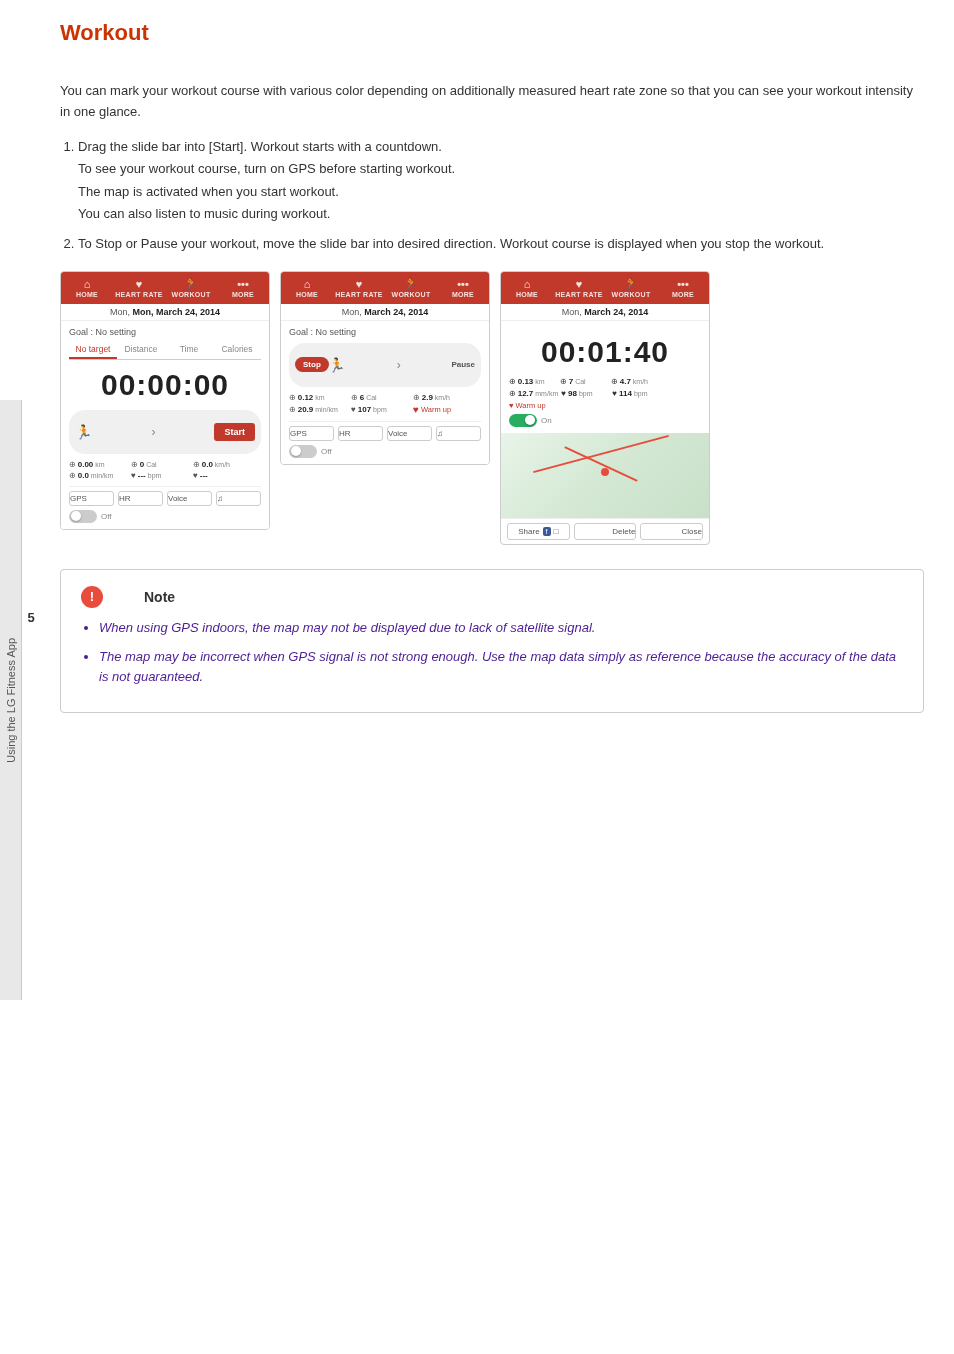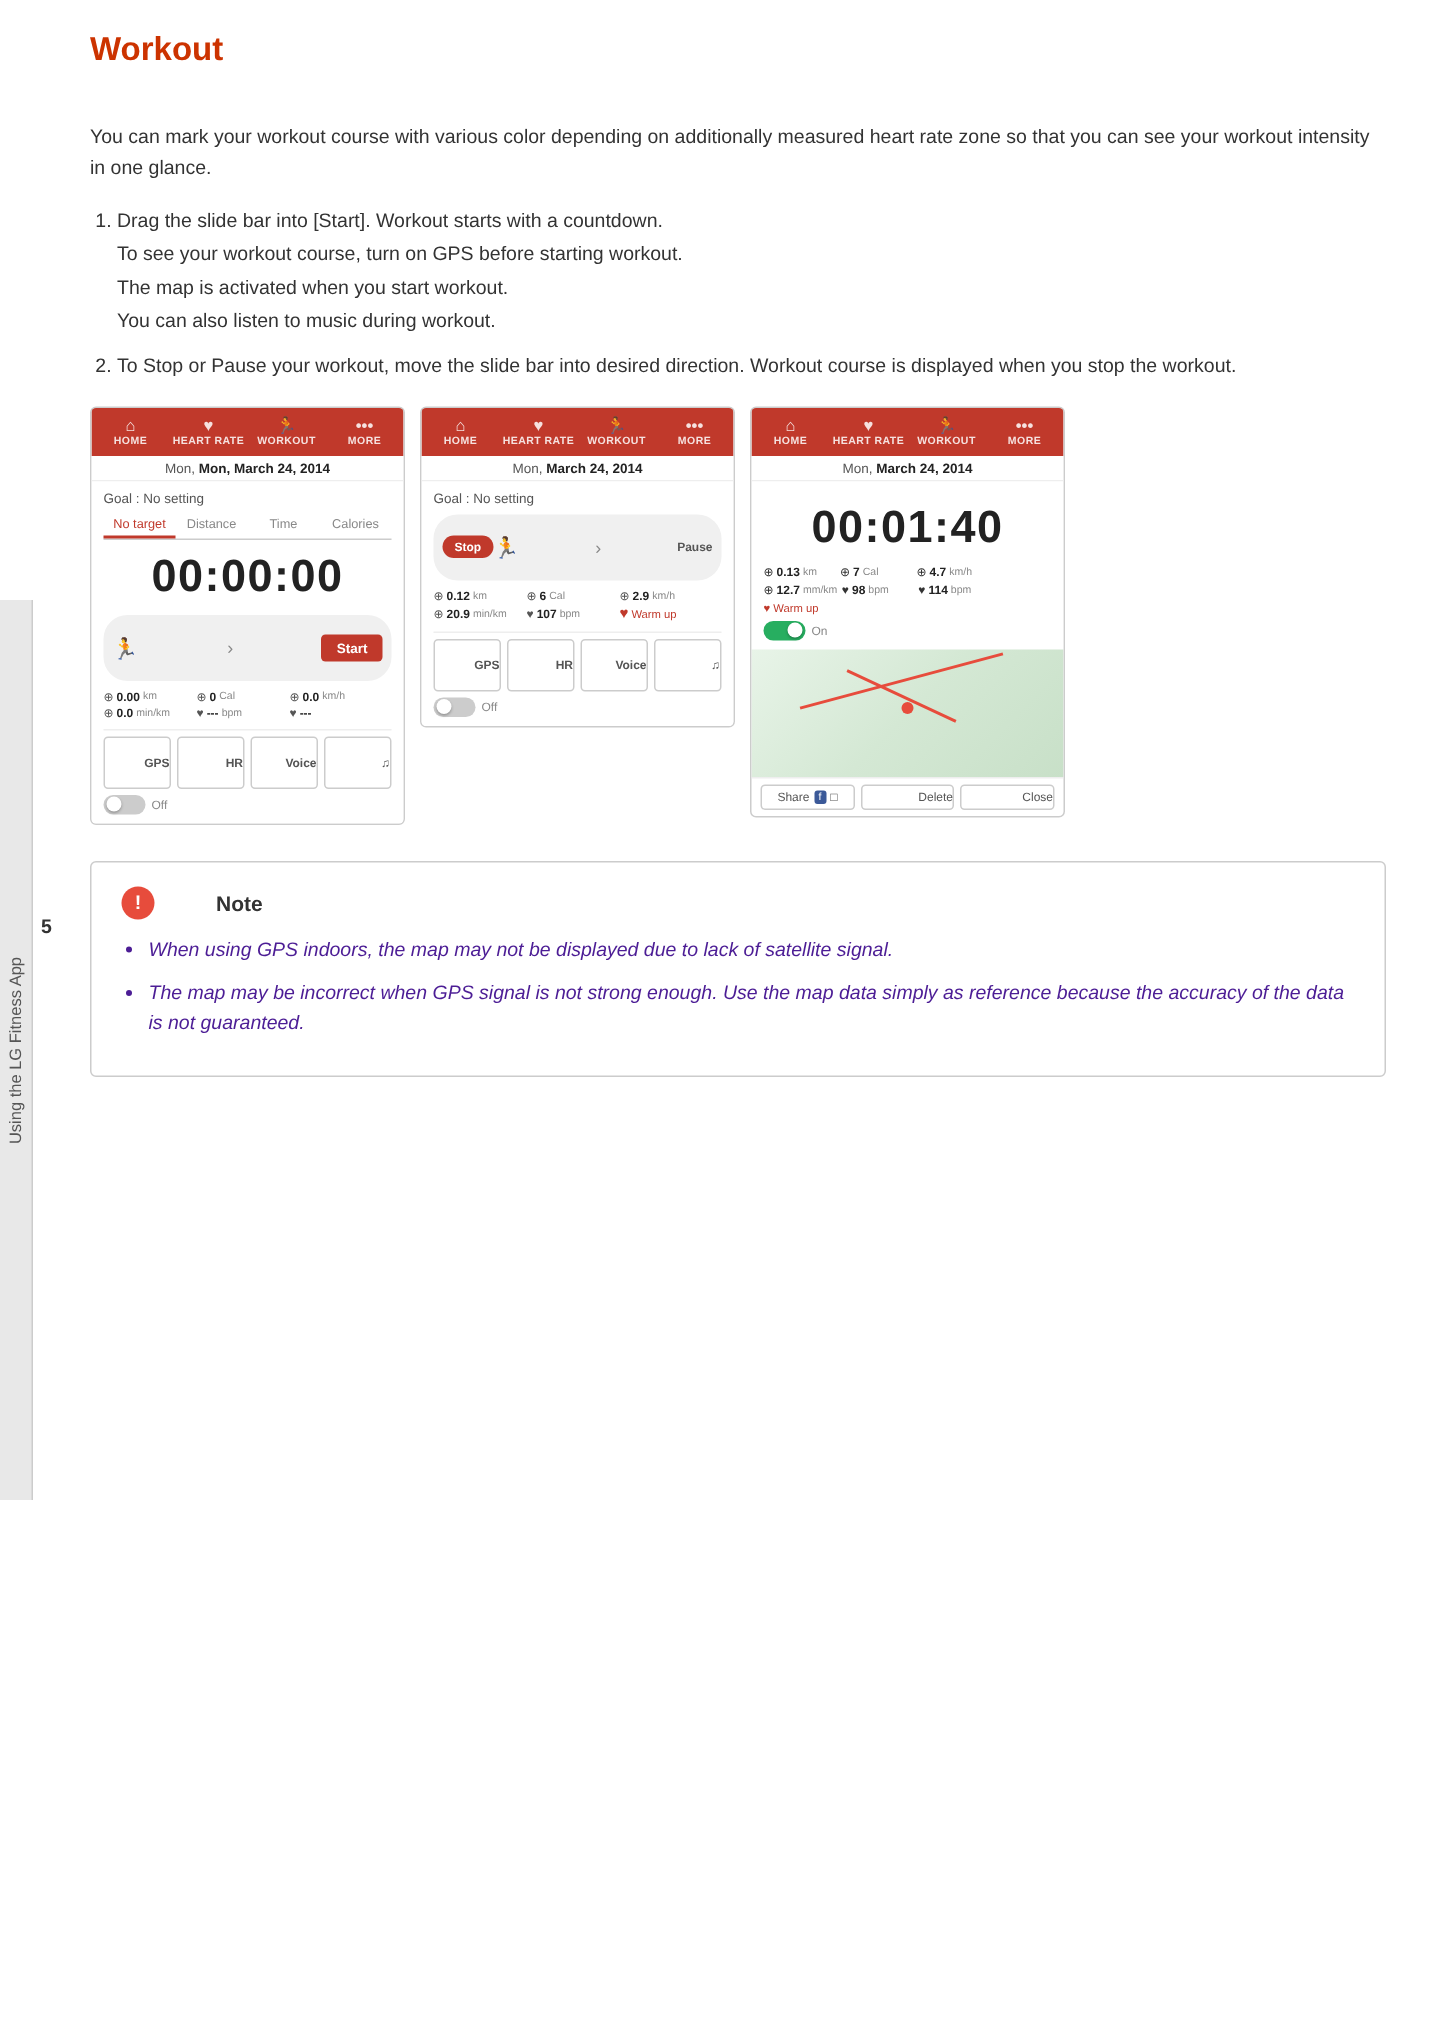--- a/index.html
+++ b/index.html
@@ -283,28 +283,27 @@
     .bottom-controls {
       display: flex;
       align-items: center;
       gap: 4px;
       margin-top: 6px;
       padding-top: 4px;
       border-top: 1px solid #eee;
     }
     .ctrl-btn {
       flex: 1;
-      text-align: right;
+      text-align: left;
       font-size: 8px;
       color: #555;
       border: 1px solid #ccc;
       border-radius: 3px;
-      padding: 12px 0;
+      padding: 2px 0;
       cursor: pointer;
-      font-weight: bold;
     }
 
     
     .toggle-row {
       display: flex;
       align-items: center;
       gap: 4px;
       margin-top: 4px;
     }
     .toggle-off {

